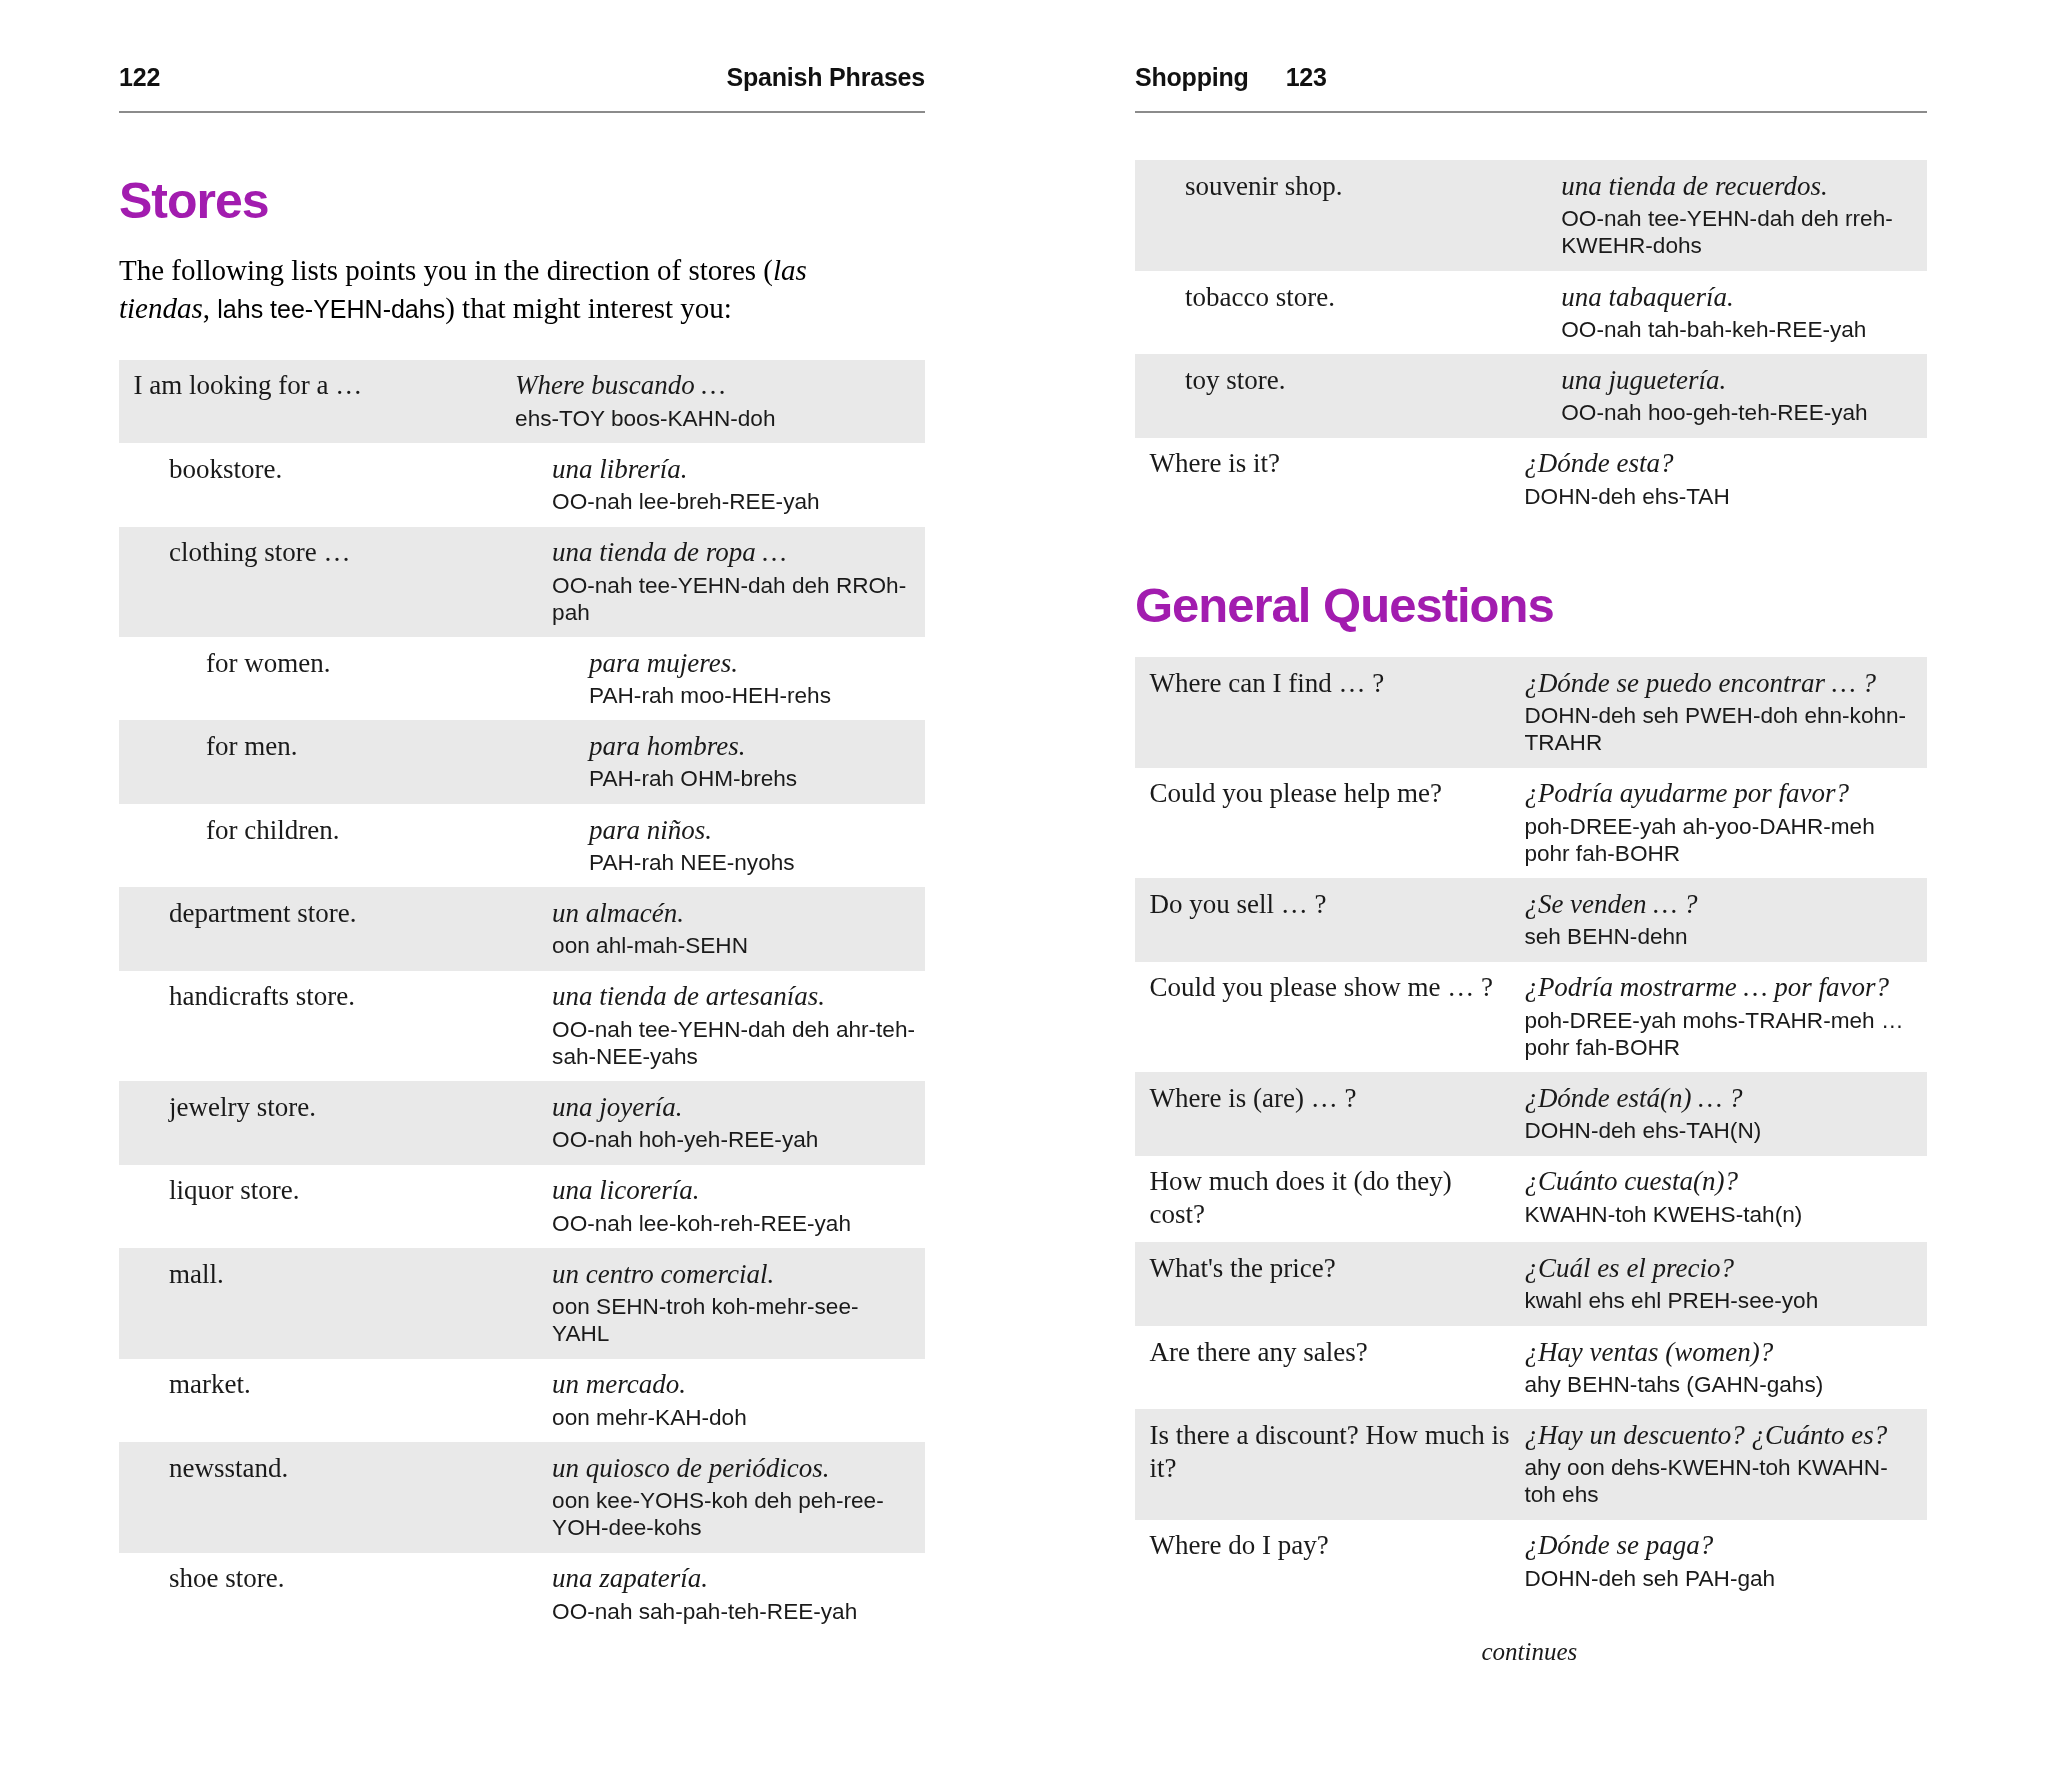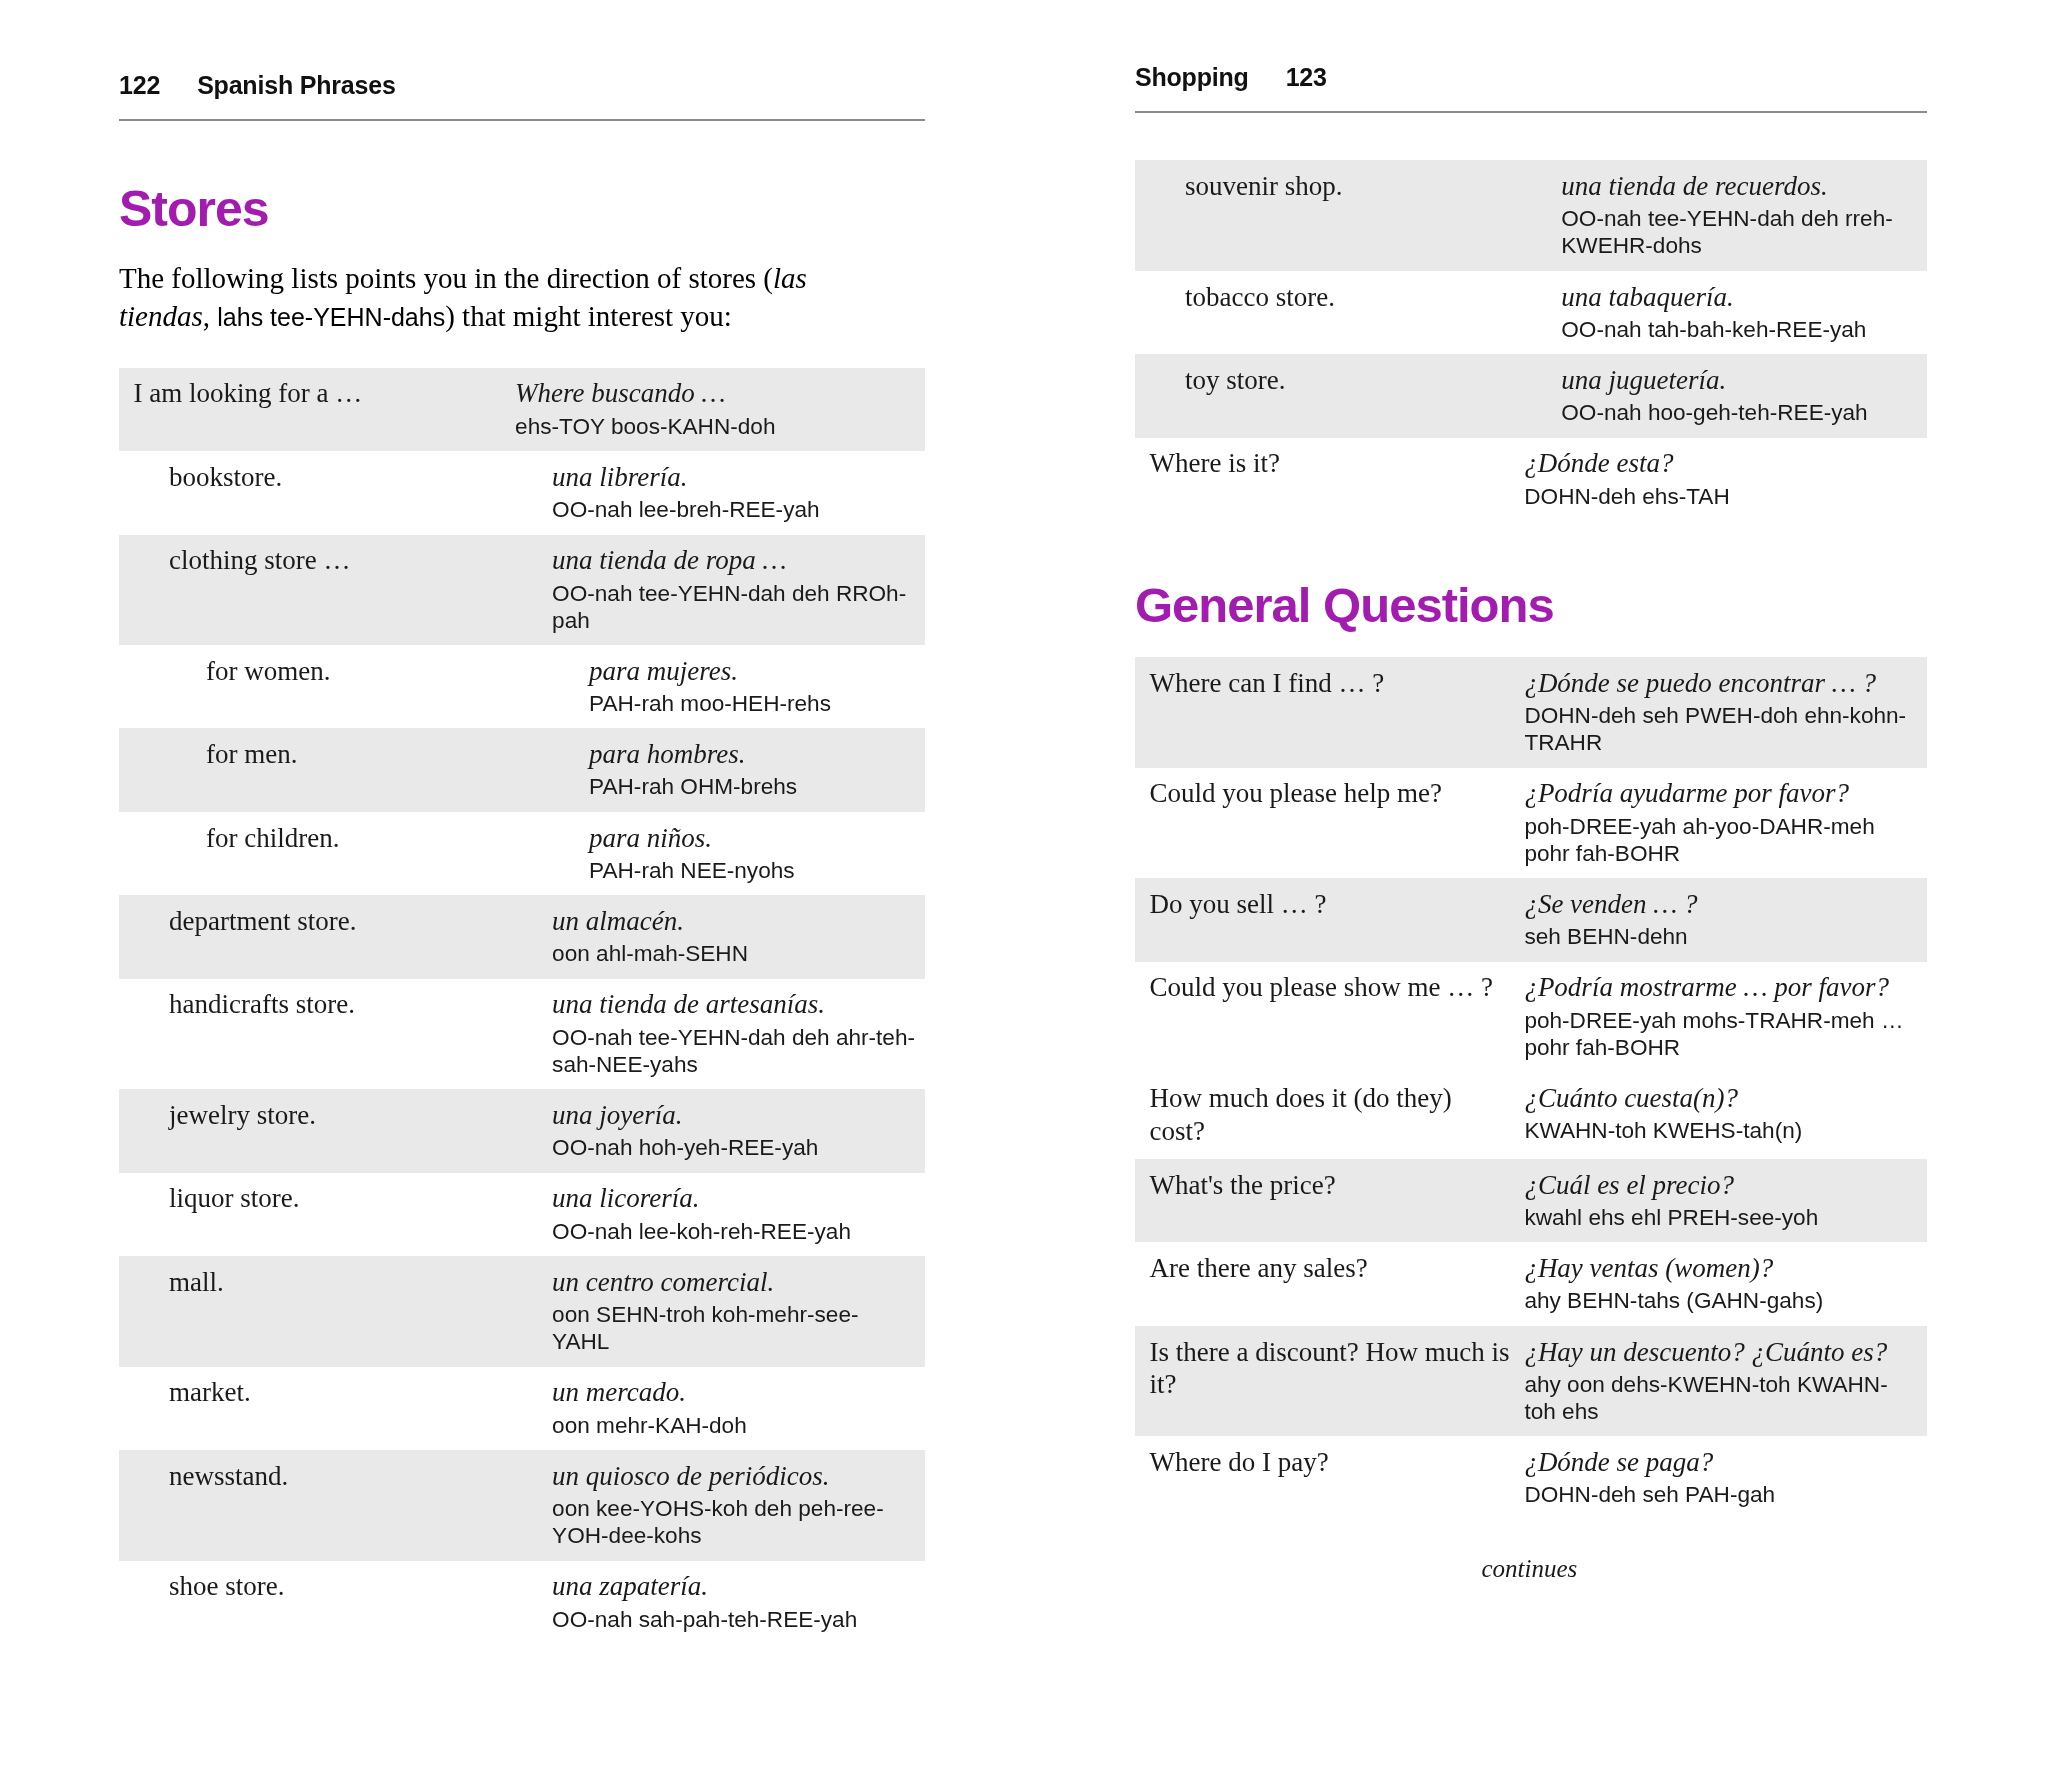--- a/index.html
+++ b/index.html
@@ -34,21 +34,21 @@
   .runhead {
     display: flex;
     align-items: baseline;
     font-family: "Liberation Sans", sans-serif;
     font-weight: bold;
     font-size: 25px;
     letter-spacing: -0.2px;
     color: #111;
     height: 37px;
   }
-  .runhead.left  { justify-content: flex-start; margin-top: 8px; }
+  .runhead.left  { justify-content: space-between; }
   .runhead.right { }
   .runhead .folio-left  { margin-right: 37px; }
   .runhead .folio-right { margin-left: 37px; }
 
   .rule {
     border-top: 2.4px solid #8b8b8b;
     margin-top: 11.3px;
     margin-bottom: 0;
   }
 
@@ -323,20 +323,27 @@
               <span class="ph">seh BEHN-dehn</span>
             </td>
           </tr>
           <tr>
             <td class="eng">Could you please show me … ?</td>
             <td class="spa">
               <span class="sp">¿Podría mostrarme … por favor?</span>
               <span class="ph">poh-DREE-yah mohs-TRAHR-meh … pohr fah-BOHR</span>
             </td>
           </tr>
+          <tr class="shade">
+            <td class="eng">Where is (are) … ?</td>
+            <td class="spa">
+              <span class="sp">¿Dónde está(n) … ?</span>
+              <span class="ph">DOHN-deh ehs-TAH(N)</span>
+            </td>
+          </tr>
           <tr>
             <td class="eng">How much does it (do they) cost?</td>
             <td class="spa">
               <span class="sp">¿Cuánto cuesta(n)?</span>
               <span class="ph">KWAHN-toh KWEHS-tah(n)</span>
             </td>
           </tr>
           <tr class="shade">
             <td class="eng">What's the price?</td>
             <td class="spa">

